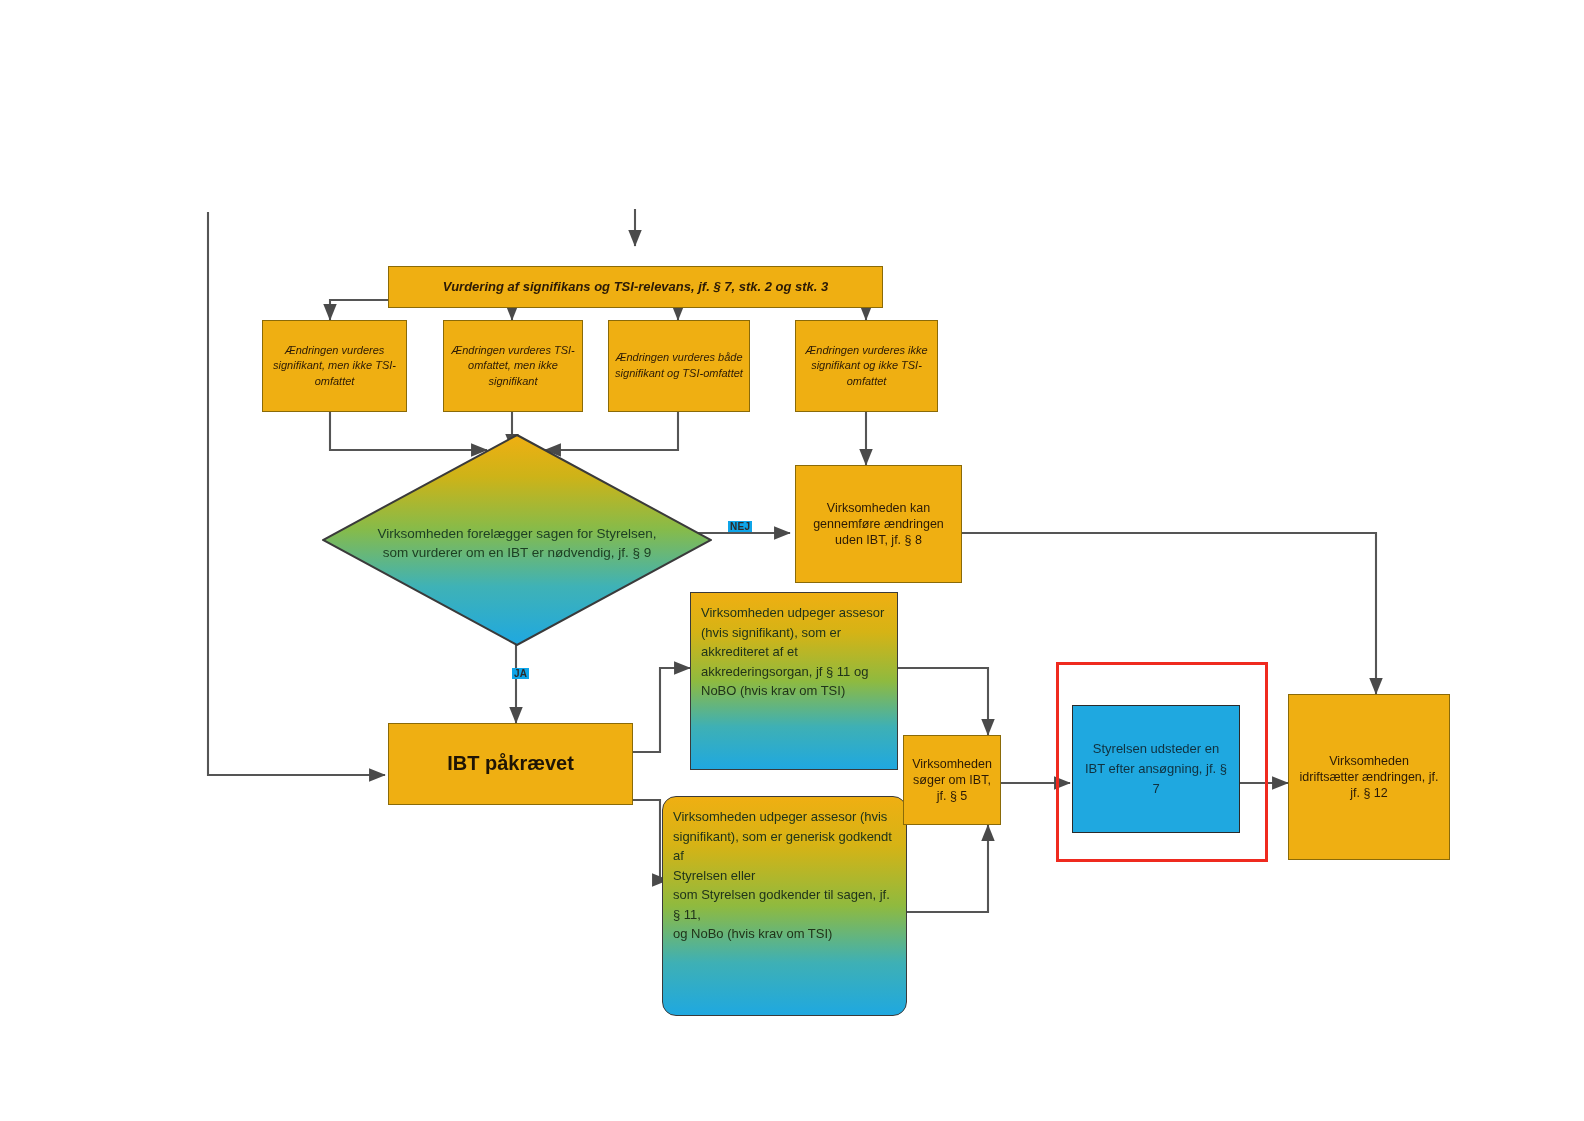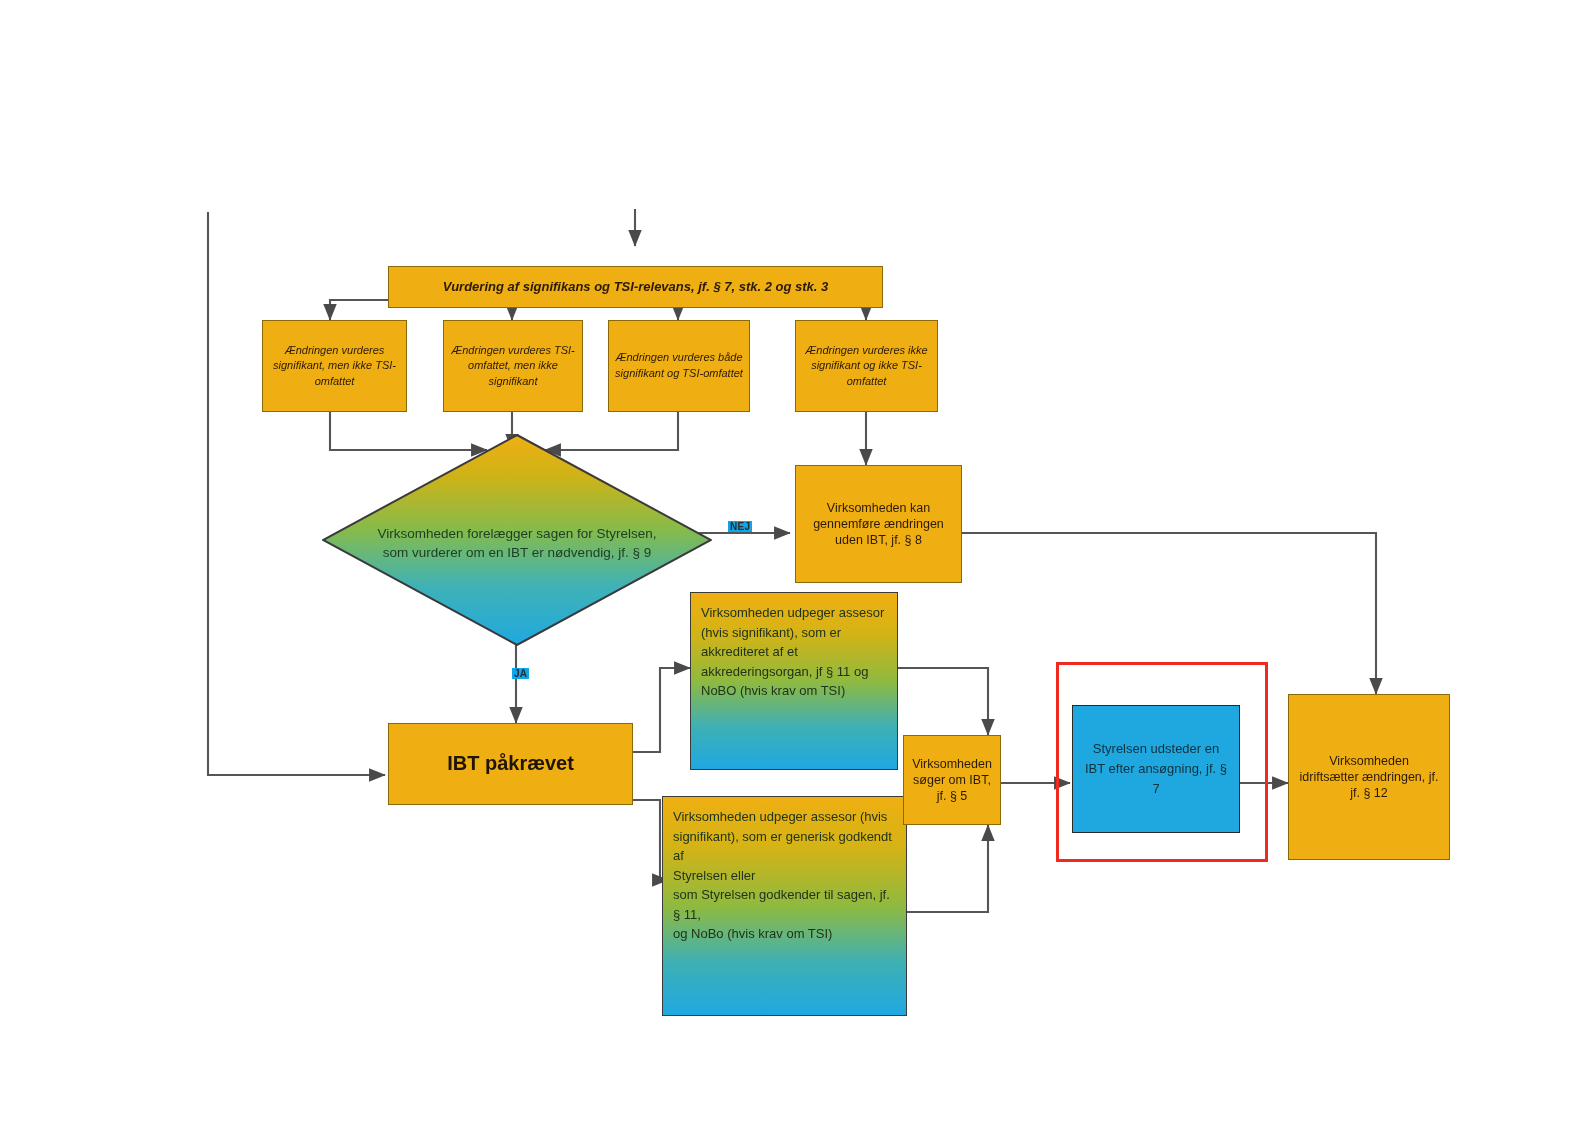--- a/index.html
+++ b/index.html
@@ -229,21 +229,21 @@
   </div>
 
   <div class="node orange t-bold-big" style="left:388px; top:723px; width:245px; height:82px;">
     <span>IBT påkrævet</span>
   </div>
 
   <div class="node gradbox blue-left-text" style="left:690px; top:592px; width:208px; height:178px;">
     <span>Virksomheden udpeger assesor (hvis signifikant), som er akkrediteret af et akkrederingsorgan, jf § 11 og NoBO (hvis krav om TSI)</span>
   </div>
 
-  <div class="node gradbox blue-left-text" style="left:662px; top:796px; width:245px; height:220px; white-space:pre-line;">
+  <div class="node gradbox blue-left-text" style="left:662px; top:796px; width:245px; height:220px; white-space:pre-line;border-radius:14px;">
     <span>Virksomheden udpeger assesor (hvis signifikant), som er generisk godkendt af
 Styrelsen eller
 som Styrelsen godkender til sagen, jf. § 11,
 og NoBo (hvis krav om TSI)</span>
   </div>
 
   <div class="node orange t-small" style="left:903px; top:735px; width:98px; height:90px; padding:0 6px;">
     <span>Virksomheden søger om IBT, jf. § 5</span>
   </div>
 

